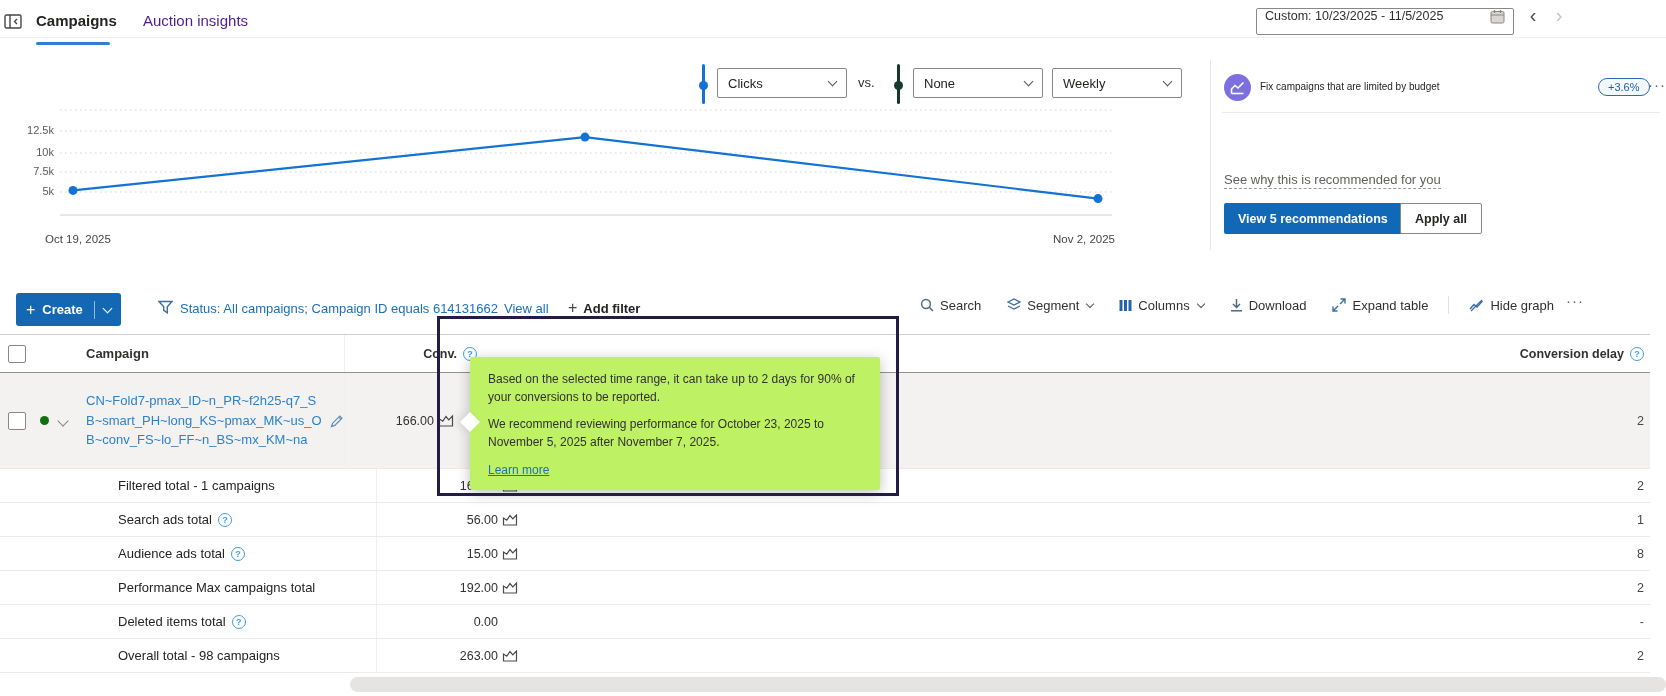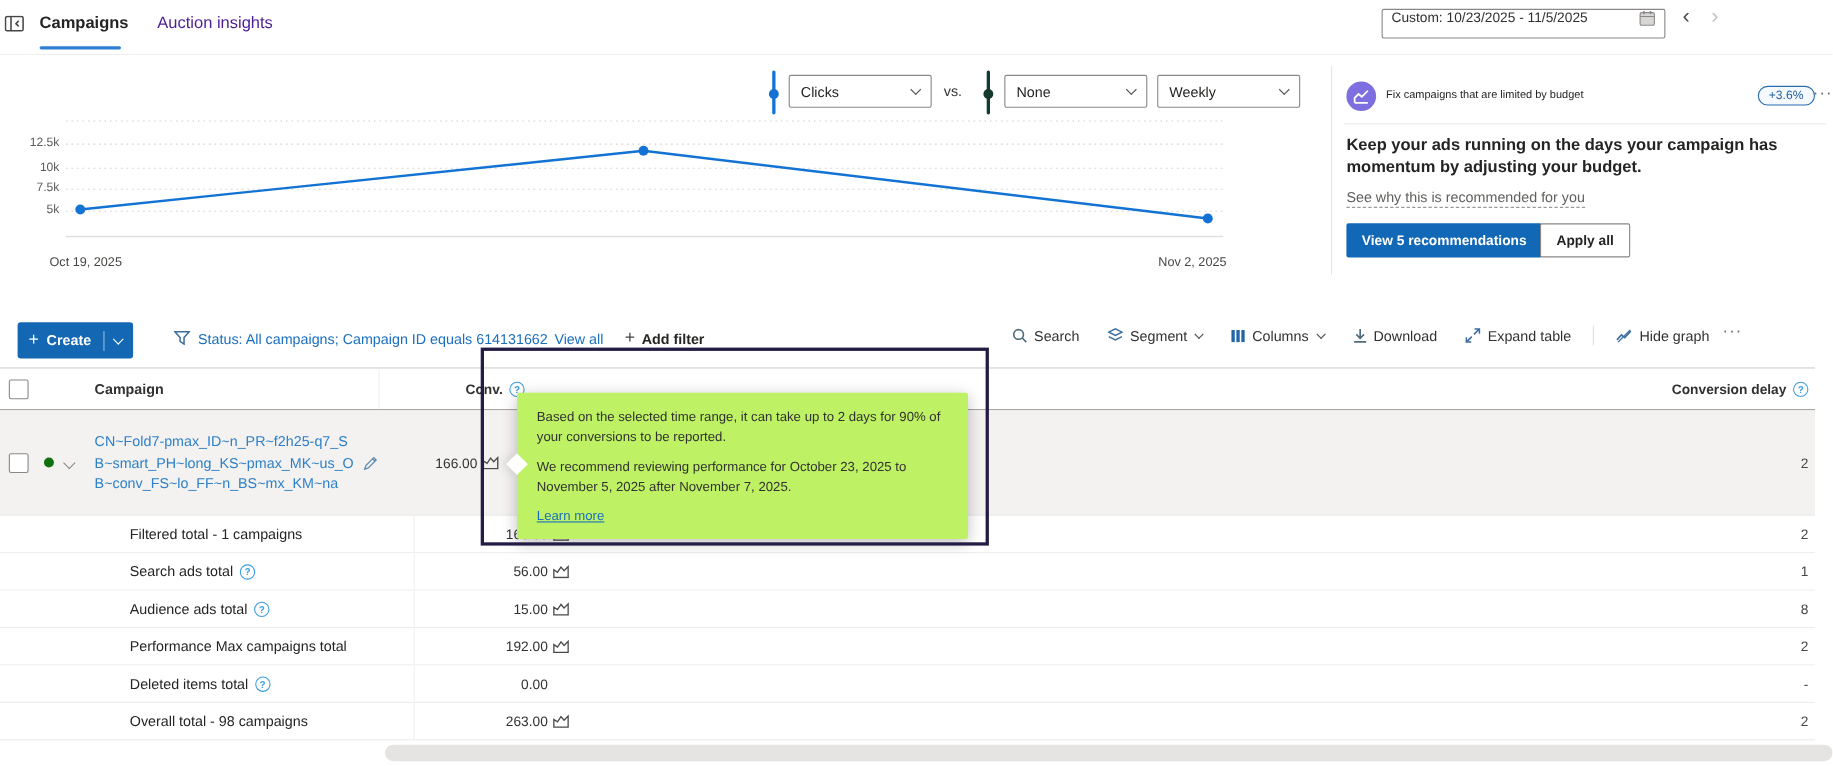--- a/index.html
+++ b/index.html
@@ -1,20 +1,20 @@
 <!DOCTYPE html>
 <html><head>
 <meta charset="utf-8">
 <style>
   * { margin:0; padding:0; box-sizing:border-box; }
   body { font-family:"Liberation Sans", sans-serif; background:#fff; }
   #app { position:relative; width:1666px; height:696px; background:#fff; overflow:hidden; color:#252423; }
 
   
-  .topbar { position:absolute; left:0; top:0; width:1666px; height:50px; background:#fff; border-bottom:1px solid #f0efed; }
+  .topbar { position:absolute; left:0; top:0; width:1666px; height:38px; background:#fff; border-bottom:1px solid #f0efed; }
   .collapse-ic { position:absolute; left:4px; top:14px; }
   .tab { position:absolute; top:12px; font-size:15px; color:#4c1d95; cursor:pointer; }
   .tab.active { font-weight:700; color:#252423; }
   .tab-underline { position:absolute; left:36px; top:42px; width:74px; height:3px; background:#2f7fd4; border-radius:2px; }
   .daterange { position:absolute; left:1256px; top:8px; width:258px; height:27px; border:1px solid #8a8886; border-radius:2px; display:flex; align-items:flex-start; padding:0 8px; font-size:12.5px; color:#323130; background:#fff; }
   .daterange .txt { flex:1; }
   .datenav { position:absolute; top:4px; font-size:20px; color:#484644; width:22px; text-align:center; cursor:pointer; }
   .datenav.disabled { color:#c4c2c0; }
 
   
@@ -160,21 +160,20 @@
   <div class="reco-ic">
     <svg width="15" height="15" viewBox="0 0 15 15">
         <path d="M1.5 13.5 V9 L5 5.5 8 8 13.5 2.5" fill="none" stroke="#fff" stroke-width="1.6"></path>
         <path d="M1.5 13.5 H13.5" stroke="#fff" stroke-width="1.6"></path>
       </svg>
   </div>
   <div class="reco-title">Fix campaigns that are limited by budget</div>
   <div class="reco-badge">+3.6%</div>
   <div class="reco-more">···</div>
   <div class="card-sep-h"></div>
-  <div class="reco-body">Keep your ads running on the days your campaign has momentum by adjusting your budget.</div>
   <div class="reco-link">See why this is recommended for you</div>
   <button class="btn-primary">View 5 recommendations</button>
   <button class="btn-secondary">Apply all</button>
 
   <div class="create-btn">
     <span style="font-size:16px; font-weight:400; margin-right:7px">+</span>
     <span>Create</span>
     <span class="sep"></span>
     <span class="chev"></span>
   </div>

